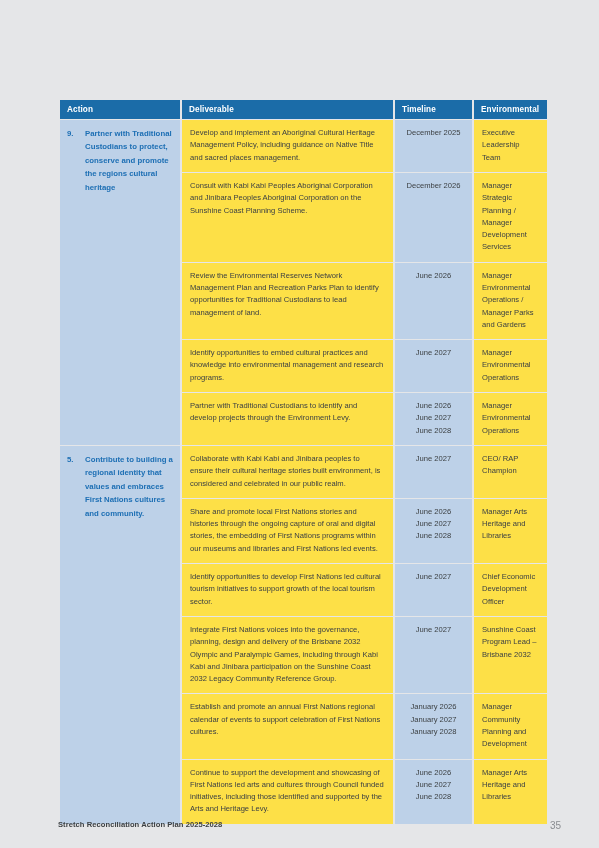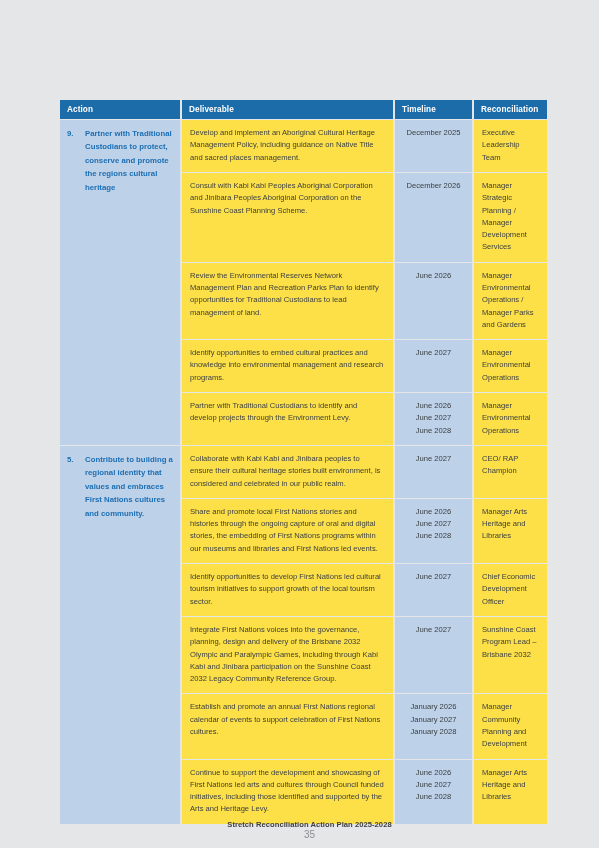--- a/index.html
+++ b/index.html
@@ -87,23 +87,22 @@
   col.c-deliv   { width: 211px; }
   col.c-time    { width: 77px; }
   col.c-resp    { width: 73px; }
 
   .footer {
     position: absolute;
     left: 58px;
     right: 38px;
     top: 820px;
     display: flex;
-    align-items: center;
+    align-items: flex-start;
     justify-content: space-between;
-    flex-direction: column;
   }
   .footer-title {
     font-size: 7.6px;
     font-weight: bold;
     color: #3c4043;
     letter-spacing: 0.05px;
   }
   .footer-page {
     font-size: 10px;
     color: #8a8d91;
@@ -120,21 +119,21 @@
         <col class="c-action">
         <col class="c-deliv">
         <col class="c-time">
         <col class="c-resp">
       </colgroup>
       <thead>
         <tr>
           <th>Action</th>
           <th>Deliverable</th>
           <th>Timeline</th>
-          <th>Reconciliation</th>
+          <th>Environmental</th>
         </tr>
       </thead>
       <tbody id="table-body">
           <tr>
             <td class="col-action" rowspan="5">
               <div class="action-inner">
                 <div class="action-num">9.</div>
                 <div class="action-text">Partner with Traditional Custodians to protect, conserve and promote the regions cultural heritage</div>
               </div>
             </td>

